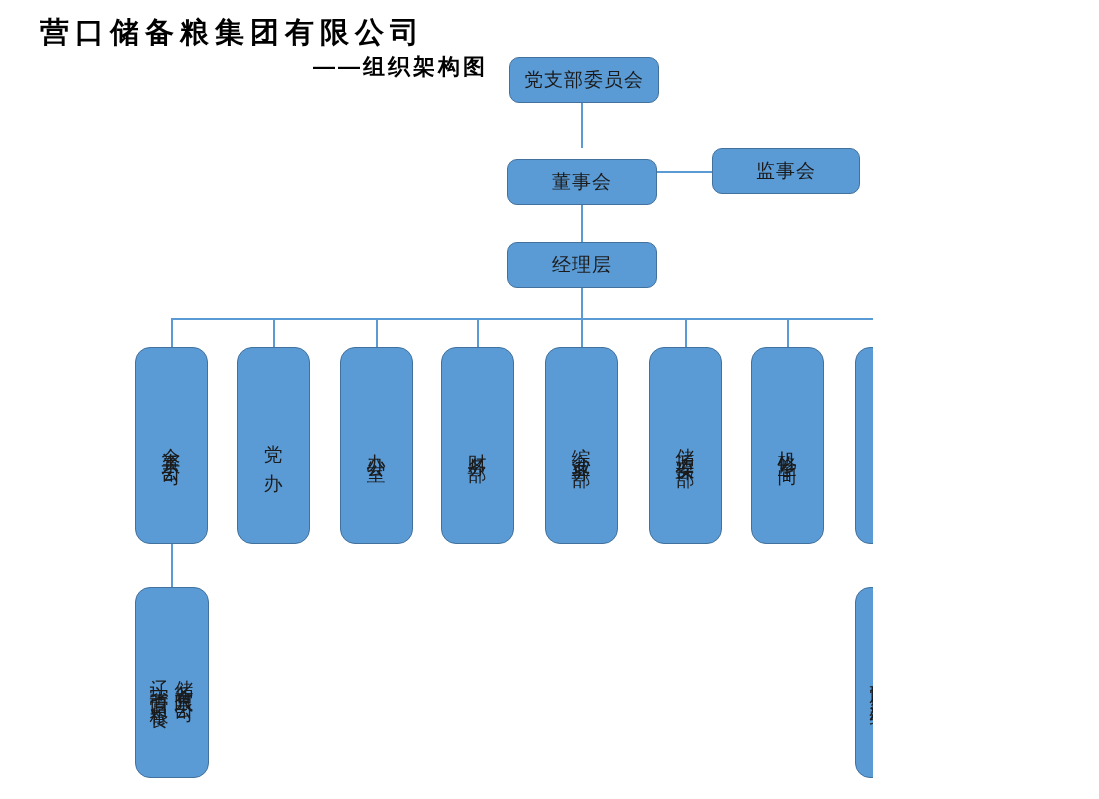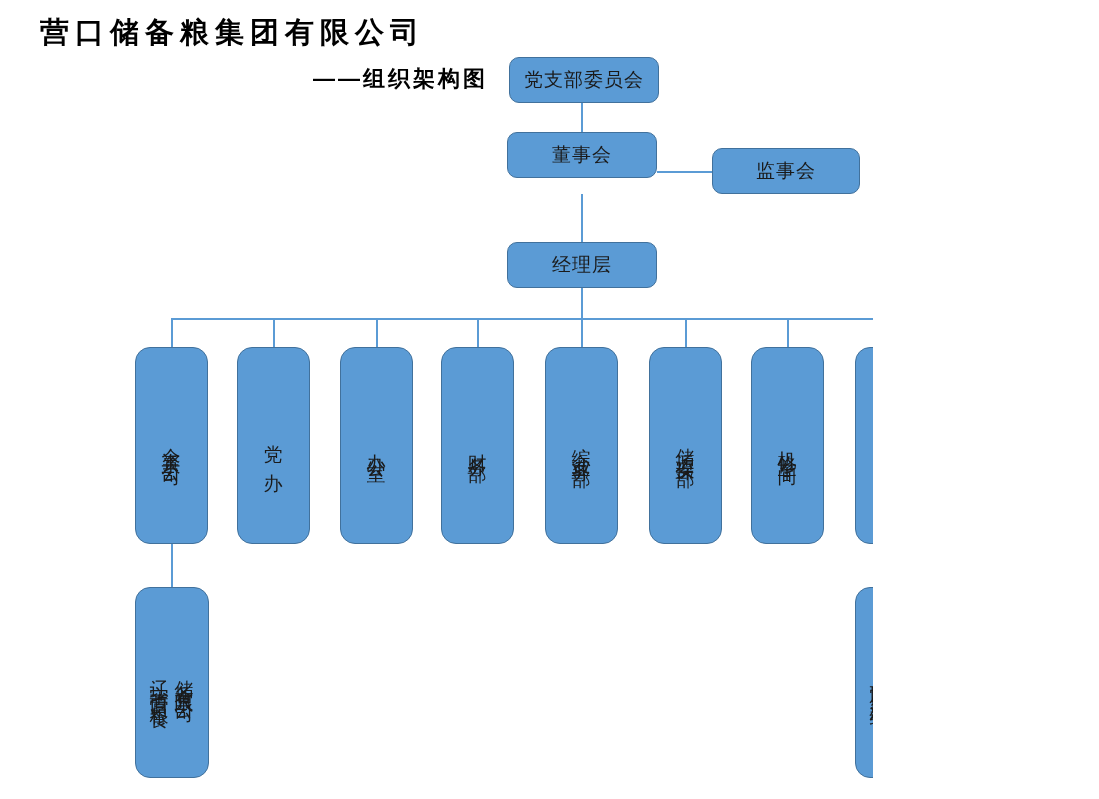--- a/index.html
+++ b/index.html
@@ -21,21 +21,21 @@
     top: 13px;
     font-size: 29px;
     font-weight: 700;
     letter-spacing: 6px;
     color: #000000;
     white-space: nowrap;
   }
   .subtitle {
     position: absolute;
     left: 313px;
-    top: 64px;
+    top: 52px;
     font-size: 22px;
     font-weight: 700;
     letter-spacing: 3px;
     color: #000000;
     white-space: nowrap;
   }
   
   .cl {
     position: absolute;
     background: #5b9bd5;
@@ -114,21 +114,21 @@
   <div class="cl v" style="left:891px;top:318px;height:29px"></div>
   <div class="cl v" style="left:997px;top:318px;height:29px"></div>
 
   <div class="cl v" style="left:171px;top:544px;height:43px"></div>
   <div class="cl v" style="left:891px;top:544px;height:43px"></div>
   <div class="cl v" style="left:997px;top:544px;height:43px"></div>
 
   <div class="hbox" style="left:509px;top:57px">
     <span class="hlabel">党支部委员会</span>
   </div>
-  <div class="hbox" style="left:507px;top:132px">
+  <div class="hbox" style="left:507px;top:159px">
     <span class="hlabel">董事会</span>
   </div>
   <div class="hbox" style="left:507px;top:242px">
     <span class="hlabel">经理层</span>
   </div>
   <div class="hbox" style="left:712px;top:148px;width:148px">
     <span class="hlabel">监事会</span>
   </div>
 
   <div class="vbox" style="left:135px;top:347px">

